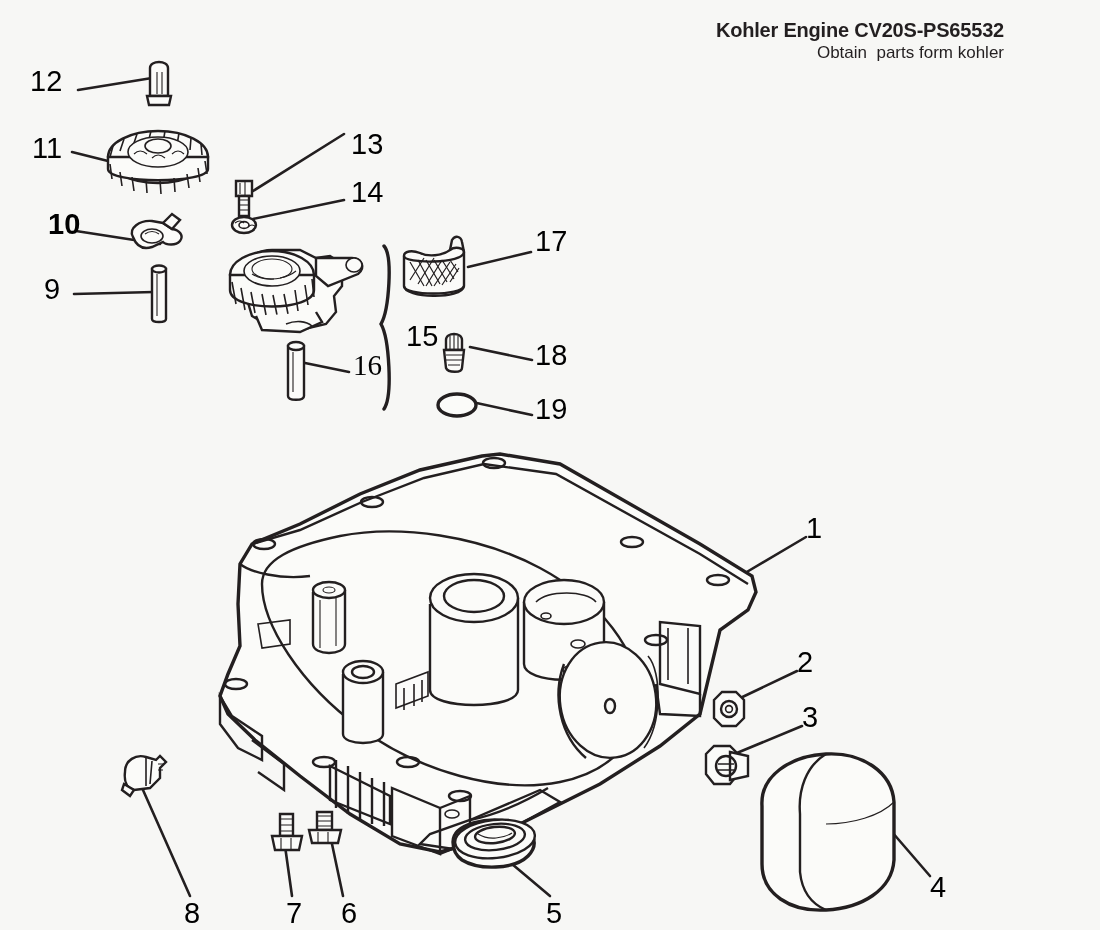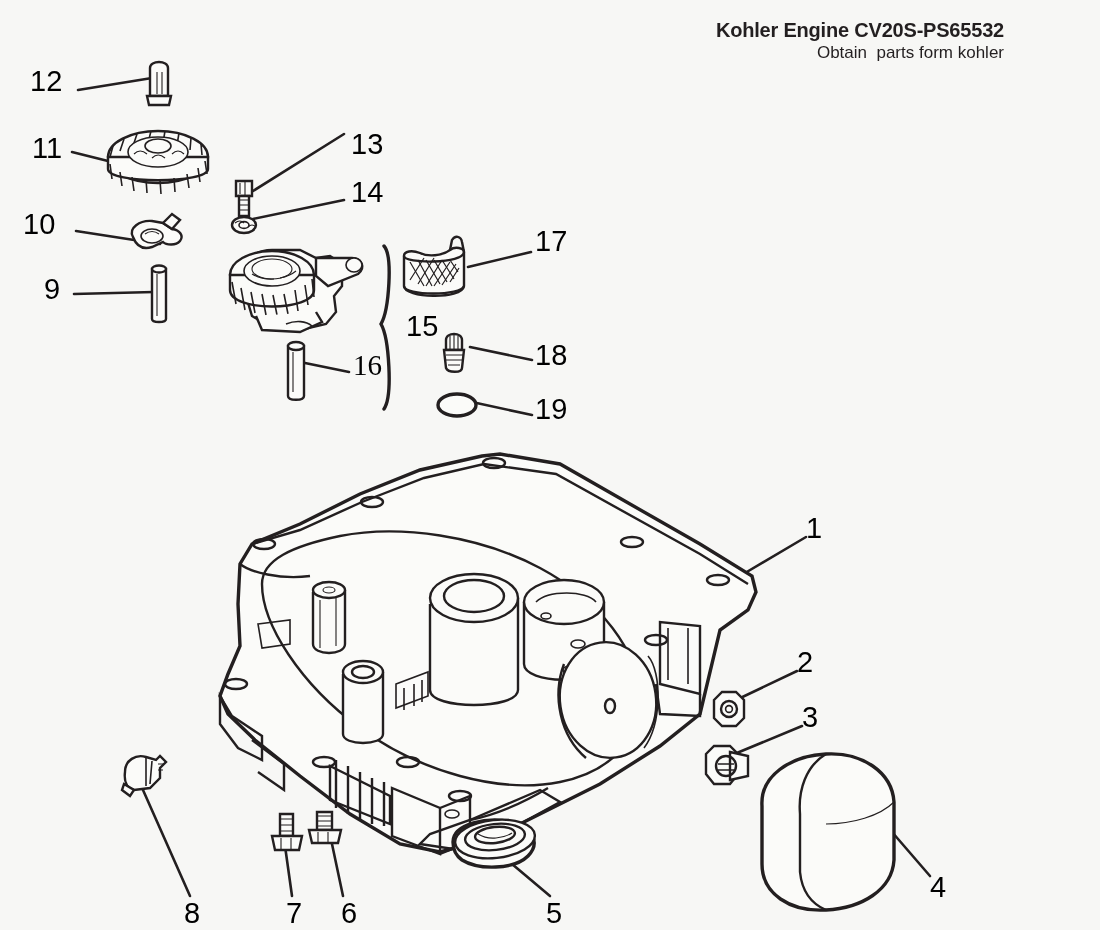--- a/index.html
+++ b/index.html
@@ -340,24 +340,24 @@
 
   <div class="callout" style="left:806px;top:490px;">1</div>
   <div class="callout" style="left:797px;top:624px;">2</div>
   <div class="callout" style="left:802px;top:679px;">3</div>
   <div class="callout" style="left:930px;top:849px;">4</div>
   <div class="callout" style="left:546px;top:875px;">5</div>
   <div class="callout" style="left:341px;top:875px;">6</div>
   <div class="callout" style="left:286px;top:875px;">7</div>
   <div class="callout" style="left:184px;top:875px;">8</div>
   <div class="callout" style="left:44px;top:251px;">9</div>
-  <div class="callout" style="left:23px;top:186px;">10</div>
+  <div class="callout" style="left:48px;top:186px;font-weight:bold;">10</div>
   <div class="callout" style="left:32px;top:110px;">11</div>
   <div class="callout" style="left:30px;top:43px;">12</div>
   <div class="callout" style="left:351px;top:106px;">13</div>
   <div class="callout" style="left:351px;top:154px;">14</div>
-  <div class="callout" style="left:406px;top:288px;">15</div>
+  <div class="callout" style="left:406px;top:298px;">15</div>
   <div class="callout" style="left:353px;top:327px;font-family:Liberation Serif, serif;">16</div>
   <div class="callout" style="left:535px;top:203px;">17</div>
   <div class="callout" style="left:535px;top:317px;">18</div>
   <div class="callout" style="left:535px;top:371px;">19</div>
 
 </div>
 
 </body></html>

